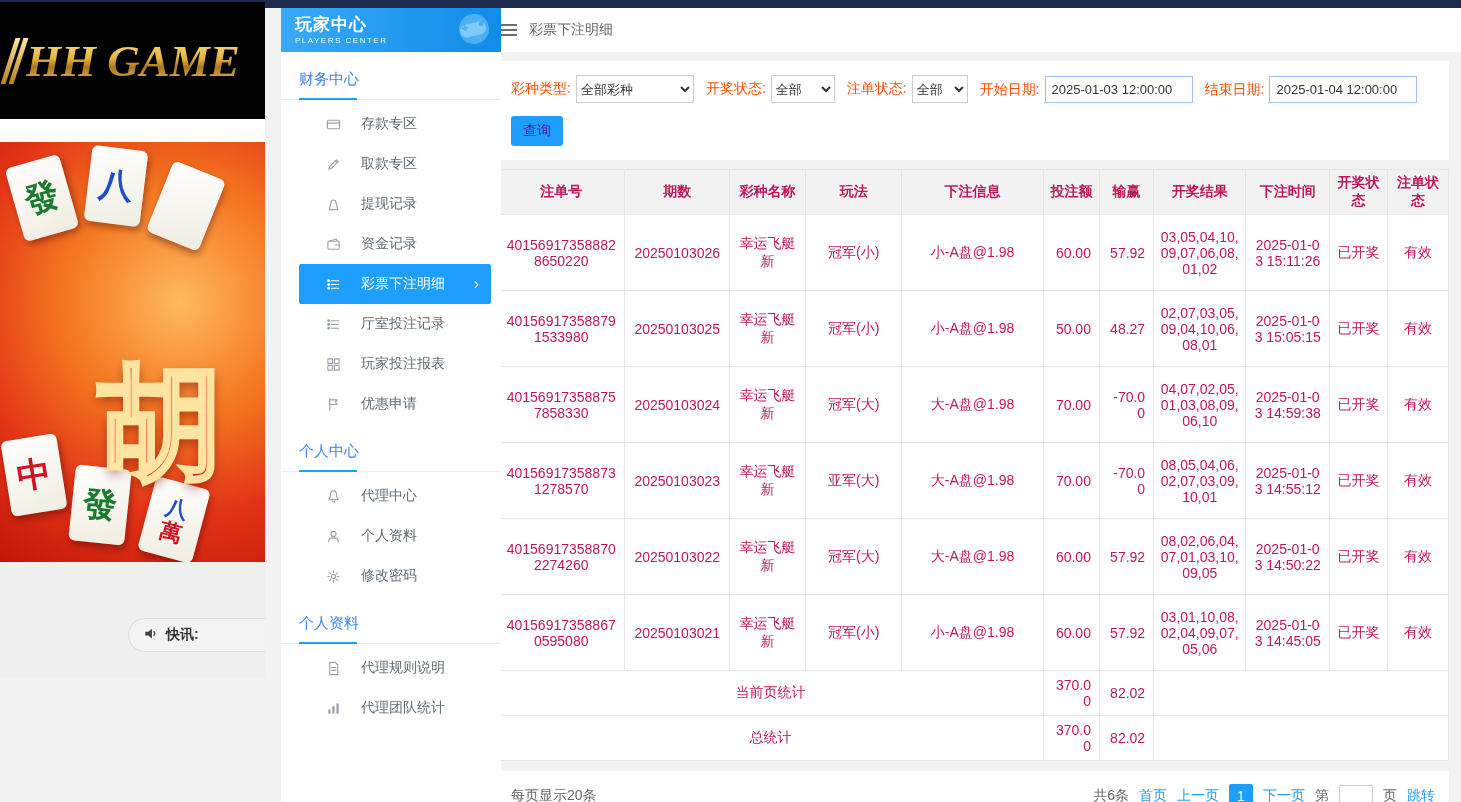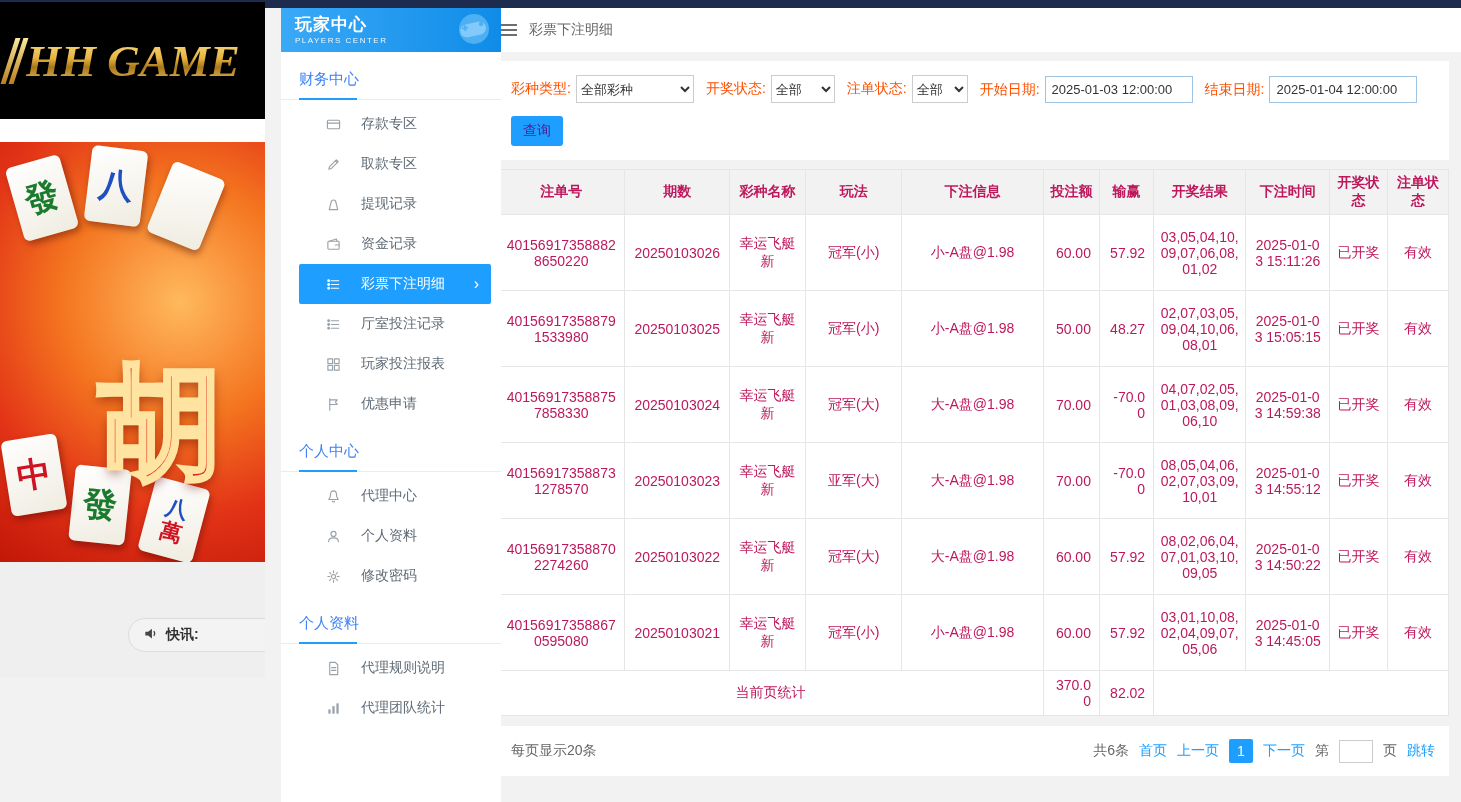--- a/index.html
+++ b/index.html
@@ -474,20 +474,26 @@
               <td>2025-01-03 14:45:05</td>
               <td>已开奖</td>
               <td>有效</td>
             </tr>
             <tr class="summary">
               <td colspan="5">当前页统计</td>
               <td class="num">370.00</td>
               <td class="num">82.02</td>
               <td colspan="4"></td>
             </tr>
+            <tr class="summary">
+              <td colspan="5">总统计</td>
+              <td class="num">370.00</td>
+              <td class="num">82.02</td>
+              <td colspan="4"></td>
+            </tr>
           </tbody>
         </table>
     </div>
 
     <div class="footer-card">
       <span class="pgray">每页显示20条</span>
       <div class="pager">
         <span class="pgray">共6条</span>
         <a class="plink">首页</a>
         <a class="plink">上一页</a>

